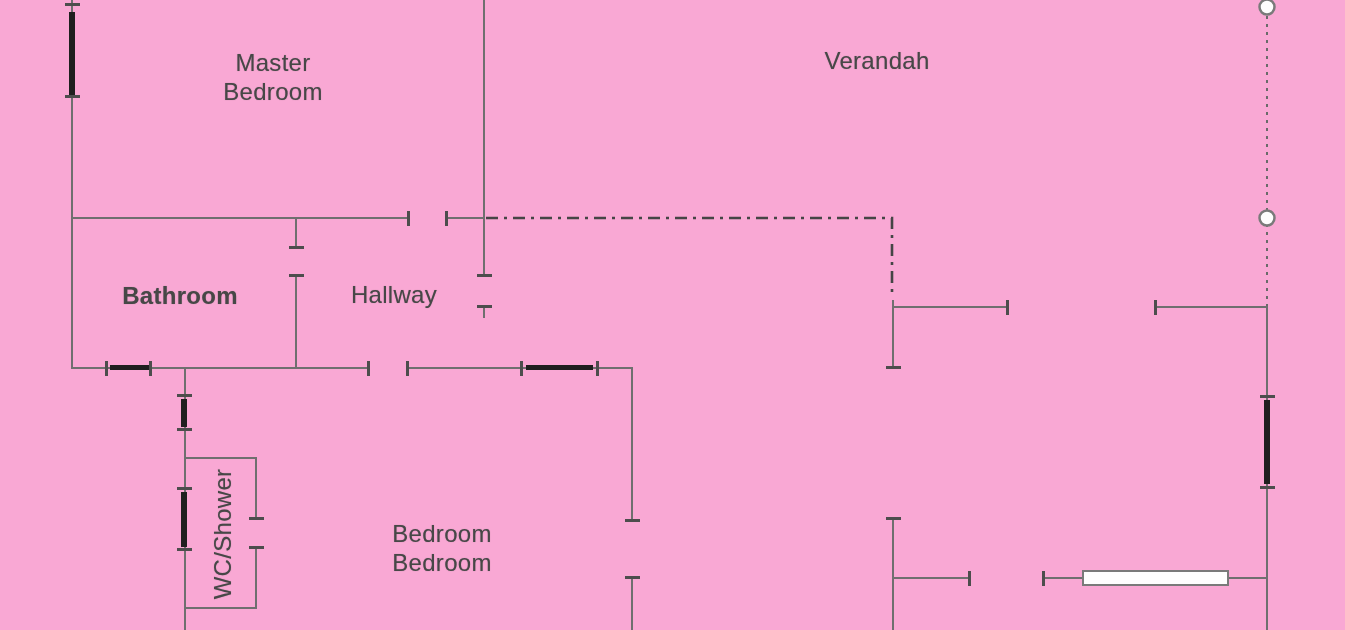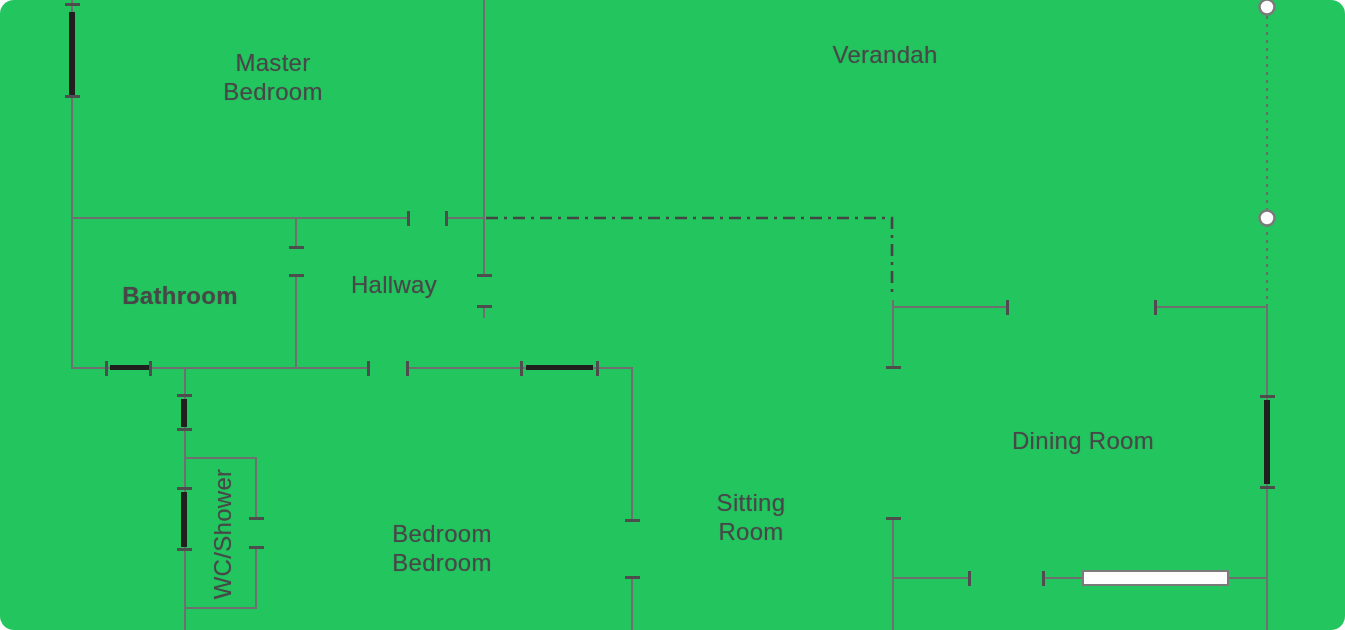--- a/index.html
+++ b/index.html
@@ -1,20 +1,19 @@
 <!DOCTYPE html>
 <html><head>
 <meta charset="utf-8">
 <style>
   html,body{margin:0;padding:0;background:#fcfcfc;}
   #plan{
     position:relative;width:1345px;height:630px;overflow:hidden;
-    background:#22c55e;
+    background:#f9a8d4;
     font-family:"Liberation Sans", sans-serif;
-    border-radius:14px;
   }
   .wall{position:absolute;background:#6f6f6f;}
   .win{position:absolute;background:#1f1f1f;}
   .tick-h{position:absolute;width:15px;height:3px;background:#4d4d4d;}
   .tick-v{position:absolute;width:3px;height:15px;background:#4d4d4d;}
   .label{
     position:absolute;transform:translate(-50%,-50%);
     color:#474747;font-size:24px;line-height:29px;text-align:center;
     letter-spacing:.3px;white-space:nowrap;
     text-shadow:0 0 1px rgba(80,80,80,.45);
@@ -101,37 +100,30 @@
     <polyline points="486,218 892,218 892,298" fill="none" stroke="#454545" stroke-width="2.6" stroke-dasharray="12 6 3 6"></polyline>
     <line x1="1267" y1="0" x2="1267" y2="306" stroke="#6a6a6a" stroke-width="2" stroke-dasharray="3 5"></line>
     <circle cx="1267" cy="7" r="7.5" fill="#fdfdfd" stroke="#7a7a7a" stroke-width="2.5"></circle>
     <circle cx="1267" cy="218" r="7.5" fill="#fdfdfd" stroke="#7a7a7a" stroke-width="2.5"></circle>
   </svg>
 
   <div class="label" style="left:273px;top:77px;">
     <span>Master</span>
     <span>Bedroom</span>
   </div>
-  <div class="label" style="left:877px;top:54px;margin-left:8px;">
+  <div class="label" style="left:877px;top:60px;">
     <span>Verandah</span>
   </div>
   <div class="label" style="left:180px;top:295px;font-weight:bold;">
     <span>Bathroom</span>
   </div>
-  <div class="label" style="left:394px;top:284px;">
+  <div class="label" style="left:394px;top:294px;">
     <span>Hallway</span>
   </div>
   <div class="label rot" style="left:222px;top:534px;">
     <span>WC/Shower</span>
   </div>
   <div class="label" style="left:442px;top:548px;">
     <span>Bedroom</span>
     <span>Bedroom</span>
   </div>
-  <div class="label" style="left:751px;top:517px;">
-    <span>Sitting</span>
-    <span>Room</span>
-  </div>
-  <div class="label" style="left:1083px;top:440px;">
-    <span>Dining Room</span>
-  </div>
 
 </div>
 
 </body></html>

